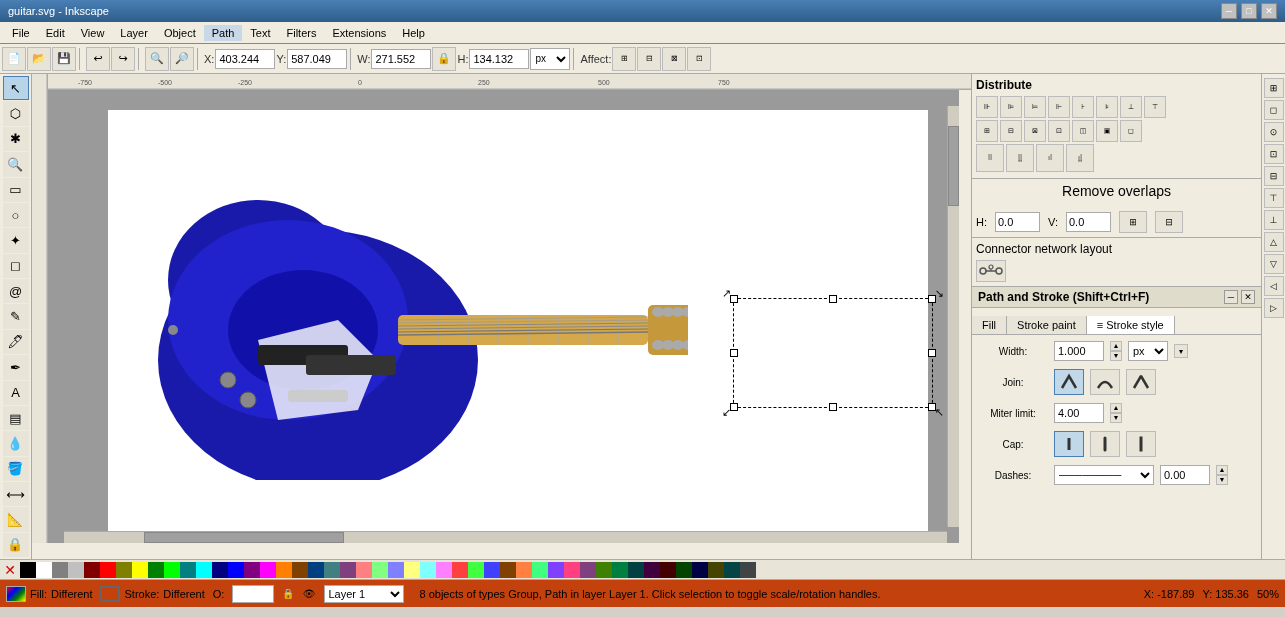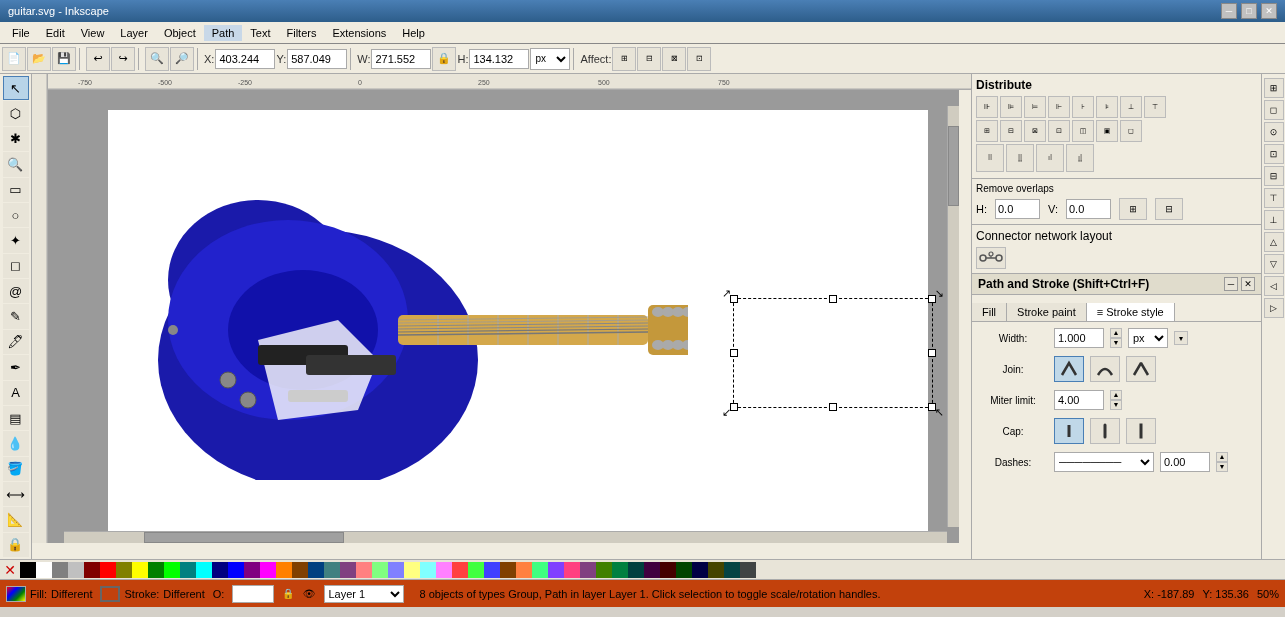--- a/index.html
+++ b/index.html
@@ -153,21 +153,21 @@
     }
     .align-btn {
       width: 22px; height: 22px;
       background: #e8e4d8;
       border: 1px solid #bbb;
       display: flex; align-items: center; justify-content: center;
       cursor: pointer; font-size: 9px;
     }
 
     .remove-overlaps { padding: 4px; border-bottom: 1px solid #aaa; }
-    .remove-overlaps .panel-title { font-size: 10px; margin-bottom: 4px; }
+    .remove-overlaps .panel-title { font-size: 14px; margin-bottom: 12px; text-align: center; }
     .h-v-row { display: flex; align-items: center; gap: 8px; }
     .hv-label { font-size: 11px; }
     .hv-input { width: 45px; height: 20px; border: 1px solid #aaa; background: white; font-size: 11px; padding: 0 2px; }
 
     .connector-section { padding: 4px; border-bottom: 1px solid #aaa; }
     .connector-title { font-size: 12px; margin-bottom: 4px; }
     .connector-btn {
       width: 30px; height: 22px;
       background: #e8e4d8;
       border: 1px solid #bbb;

